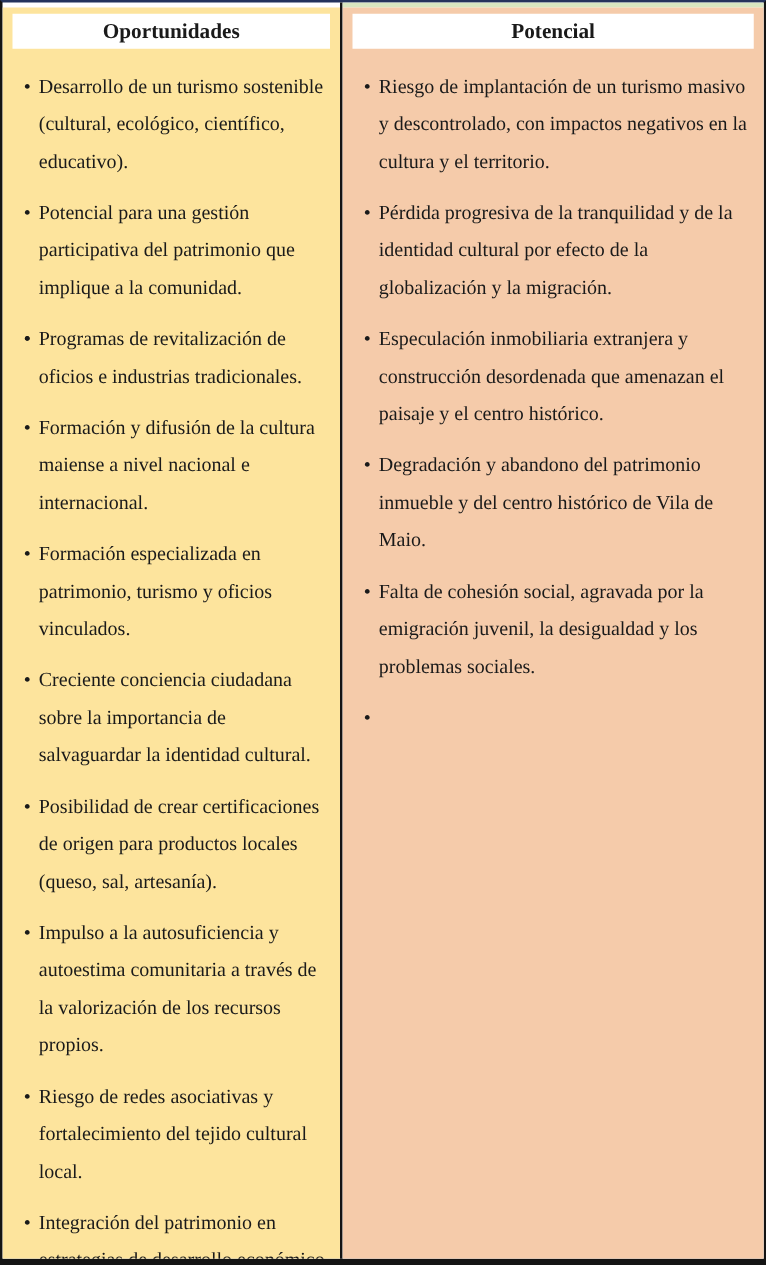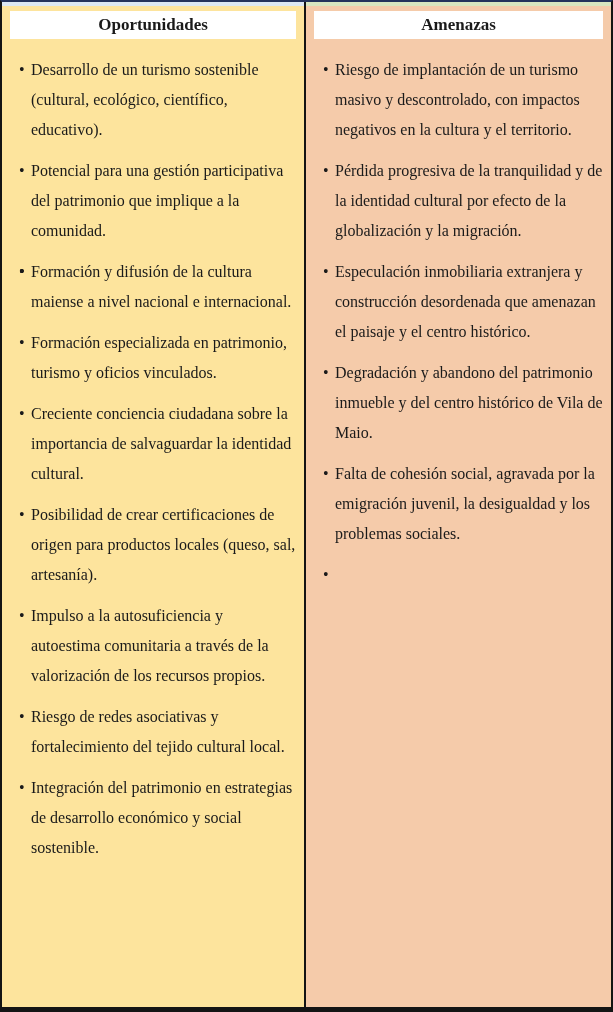--- a/index.html
+++ b/index.html
@@ -16,21 +16,21 @@
     border-right: 2px solid #141414;
     border-bottom: 5px solid #141414;
     display: flex;
   }
   .col {
     display: flex;
     flex-direction: column;
     box-sizing: border-box;
     overflow: hidden;
   }
-  .col-left  { width: 304px; border-right: 2px solid #141414; }
+  .col-left  { width: 272px; border-right: 2px solid #141414; align-items: center; }
   .col-right { flex: 1; }
   .strip { height: 4px; flex: 0 0 auto; }
   .cell {
     flex: 1;
     overflow: hidden;
     display: flex;
     flex-direction: column;
   }
   .header-box {
     background: #ffffff;
@@ -68,37 +68,37 @@
   <div class="col col-left">
     <div class="strip" style="background-color: rgb(220, 232, 244);"></div>
     <div class="cell" style="background-color: rgb(253, 228, 157);">
       <div class="header-box">
         <span>Oportunidades</span>
       </div>
       <ul class="list">
           <li><span class="blt">•</span><span>Desarrollo de un turismo sostenible (cultural, ecológico, científico, educativo).</span></li>
           <li><span class="blt">•</span><span>Potencial para una gestión participativa del patrimonio que implique a la comunidad.</span></li>
           <li><span class="blt">•</span></li>
-          <li><span class="blt">•</span></li>
+          <li><span class="blt">•</span><span>Programas de revitalización de oficios e industrias tradicionales.</span></li>
           <li><span class="blt">•</span><span>Formación y difusión de la cultura maiense a nivel nacional e internacional.</span></li>
           <li><span class="blt">•</span><span>Formación especializada en patrimonio, turismo y oficios vinculados.</span></li>
           <li><span class="blt">•</span><span>Creciente conciencia ciudadana sobre la importancia de salvaguardar la identidad cultural.</span></li>
           <li><span class="blt">•</span><span>Posibilidad de crear certificaciones de origen para productos locales (queso, sal, artesanía).</span></li>
           <li><span class="blt">•</span><span>Impulso a la autosuficiencia y autoestima comunitaria a través de la valorización de los recursos propios.</span></li>
           <li><span class="blt">•</span><span>Riesgo de redes asociativas y fortalecimiento del tejido cultural local.</span></li>
           <li><span class="blt">•</span><span>Integración del patrimonio en estrategias de desarrollo económico y social sostenible.</span></li>
         </ul>
     </div>
   </div>
 
   <div class="col col-right">
     <div class="strip" style="background-color: rgb(216, 230, 192);"></div>
     <div class="cell" style="background-color: rgb(245, 203, 170);">
       <div class="header-box">
-        <span>Amenazas</span>
+        <span>Potencial</span>
       </div>
       <ul class="list">
           <li><span class="blt">•</span><span>Riesgo de implantación de un turismo masivo y descontrolado, con impactos negativos en la cultura y el territorio.</span></li>
           <li><span class="blt">•</span><span>Pérdida progresiva de la tranquilidad y de la identidad cultural por efecto de la globalización y la migración.</span></li>
           <li><span class="blt">•</span><span>Especulación inmobiliaria extranjera y construcción desordenada que amenazan el paisaje y el centro histórico.</span></li>
           <li><span class="blt">•</span><span>Degradación y abandono del patrimonio inmueble y del centro histórico de Vila de Maio.</span></li>
           <li><span class="blt">•</span><span>Falta de cohesión social, agravada por la emigración juvenil, la desigualdad y los problemas sociales.</span></li>
           <li><span class="blt">•</span></li>
         </ul>
     </div>

